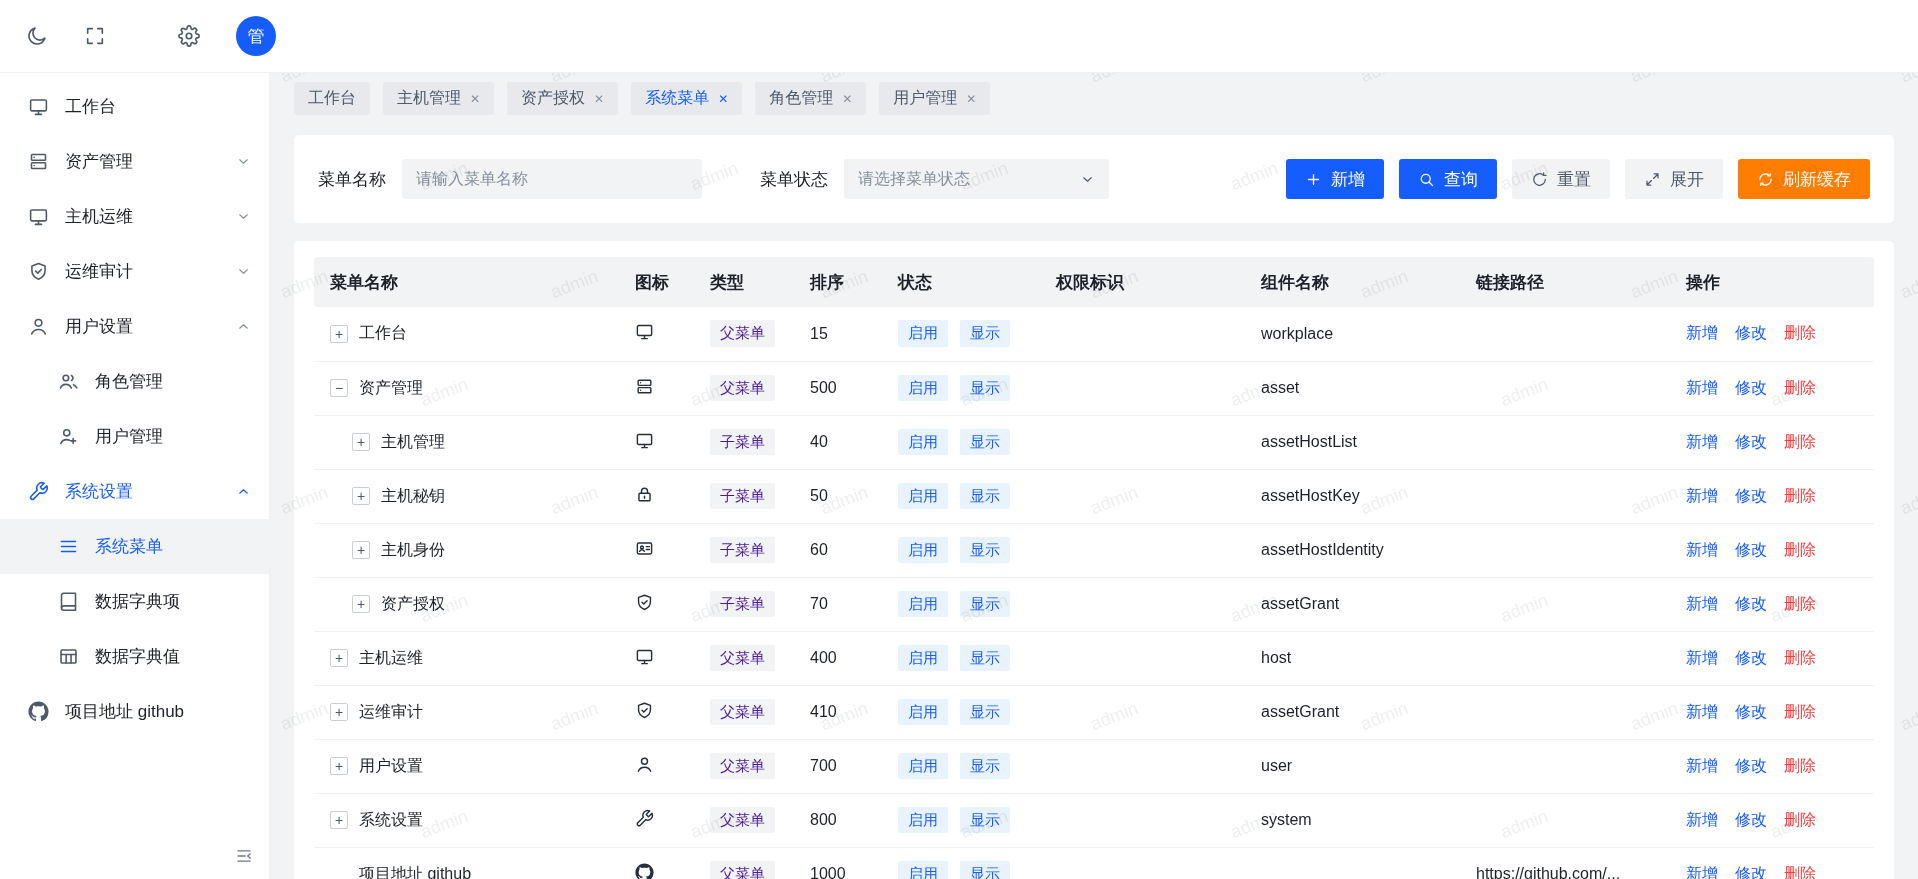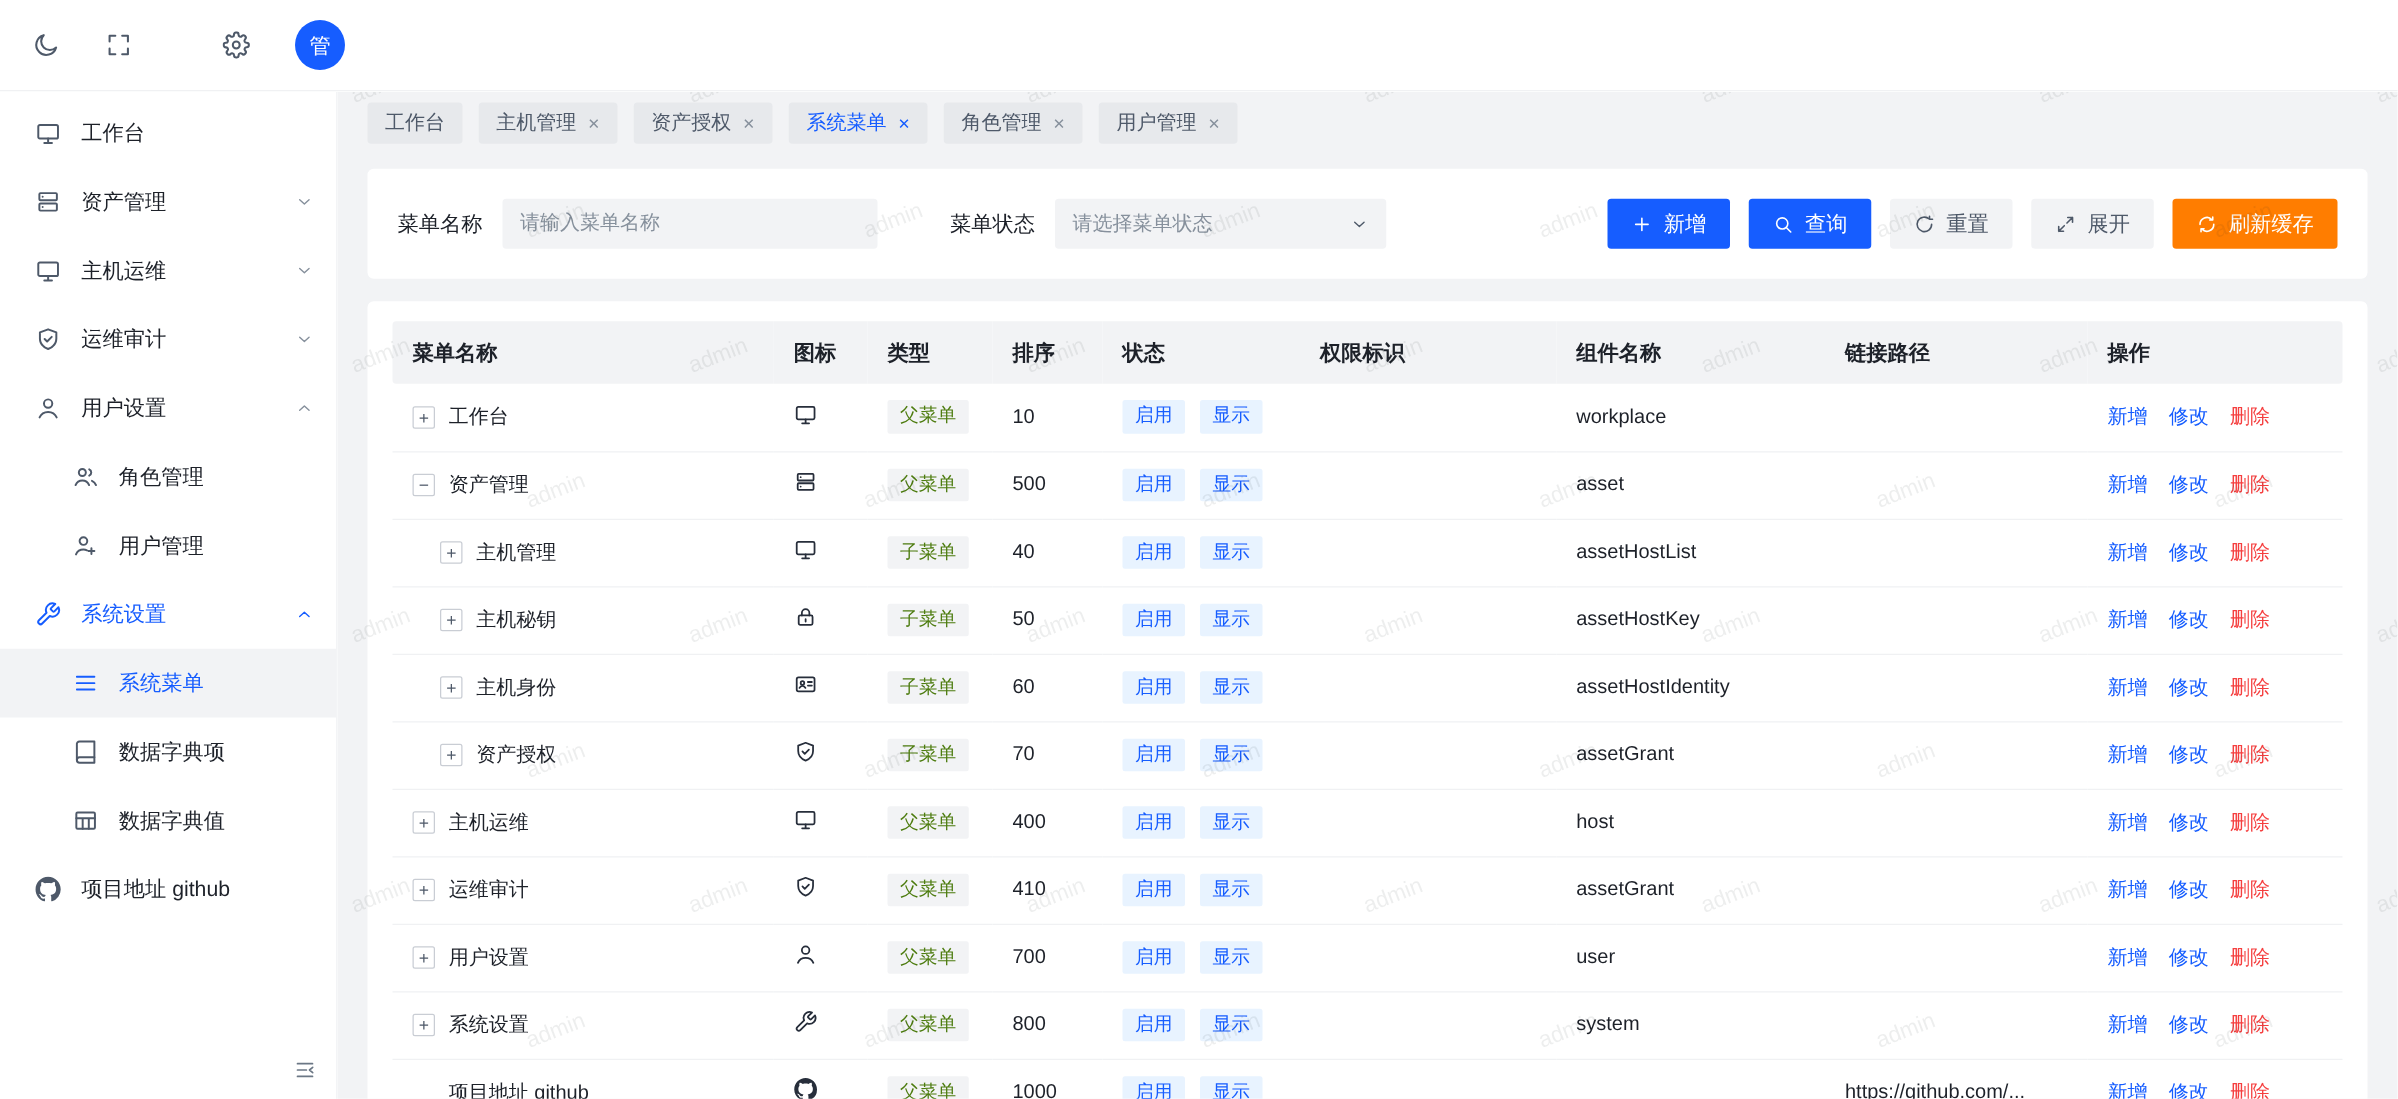--- a/index.html
+++ b/index.html
@@ -52,21 +52,21 @@
   th{height:50px;background:#f2f3f5;font-size:17px;font-weight:600;color:#1d2129;text-align:left;padding:0 16px;white-space:nowrap;}
   th:first-child{border-radius:3px 0 0 3px;}
   th:last-child{border-radius:0 3px 3px 0;}
   td{height:54px;font-size:16px;color:#1d2129;padding:0 16px;border-bottom:1px solid #f0f1f3;white-space:nowrap;overflow:hidden;text-overflow:ellipsis;}
   .name-cell{display:flex;align-items:center;gap:11px;}
   .name-cell.lvl1{padding-left:22px;}
   .name-cell.no-exp{padding-left:29px;}
   .expand-box{width:18px;height:18px;flex:0 0 18px;border:1px solid #c9cdd4;border-radius:2px;background:#fff;color:#4e5969;font-size:14px;line-height:16px;text-align:center;cursor:pointer;}
   .row-icon{font-size:19px;color:#272e3b;}
   .tag{display:inline-block;padding:4px 10px;border-radius:2px;font-size:15px;line-height:1.25;}
-  .tag-gray{background:#f2f3f5;color:#4d7c0f;}
+  .tag-gray{background:#f2f3f5;color:#4c1d95;}
   .tag-blue{background:var(--tag-blue-bg);color:var(--primary);margin-right:12px;}
   .op{margin-right:17px;cursor:pointer;font-size:16px;}
   .op-add,.op-edit{color:var(--primary);}
   .op-del{color:var(--danger);}
   
   .watermark{position:absolute;inset:0;z-index:50;pointer-events:none;overflow:hidden;}
   .wm{position:absolute;transform:rotate(-21deg);color:rgba(29,33,41,.08);font-size:18px;}
 </style>
 </head>
 <body>
@@ -353,21 +353,21 @@
                 <span>工作台</span>
               </div>
             </td>
             <td><span class="icon row-icon">
                 <svg viewBox="0 0 24 24" width="1em" height="1em" fill="none" stroke="currentColor" stroke-width="1.8" stroke-linecap="round" stroke-linejoin="round">
                   <rect x="3" y="4.5" width="18" height="12.5" rx="1.5"></rect>
                   <path d="M8.5 21h7M12 17v4"></path>
                 </svg>
               </span></td>
             <td><span class="tag tag-gray">父菜单</span></td>
-            <td>10</td>
+            <td>15</td>
             <td><span class="tag tag-blue">启用</span><span class="tag tag-blue">显示</span></td>
             <td></td>
             <td>workplace</td>
             <td></td>
             <td><span class="op op-add">新增</span><span class="op op-edit">修改</span><span class="op op-del">删除</span></td>
           </tr>
           <tr>
             <td>
               <div class="name-cell lvl0">
                 <span class="expand-box">−</span>

